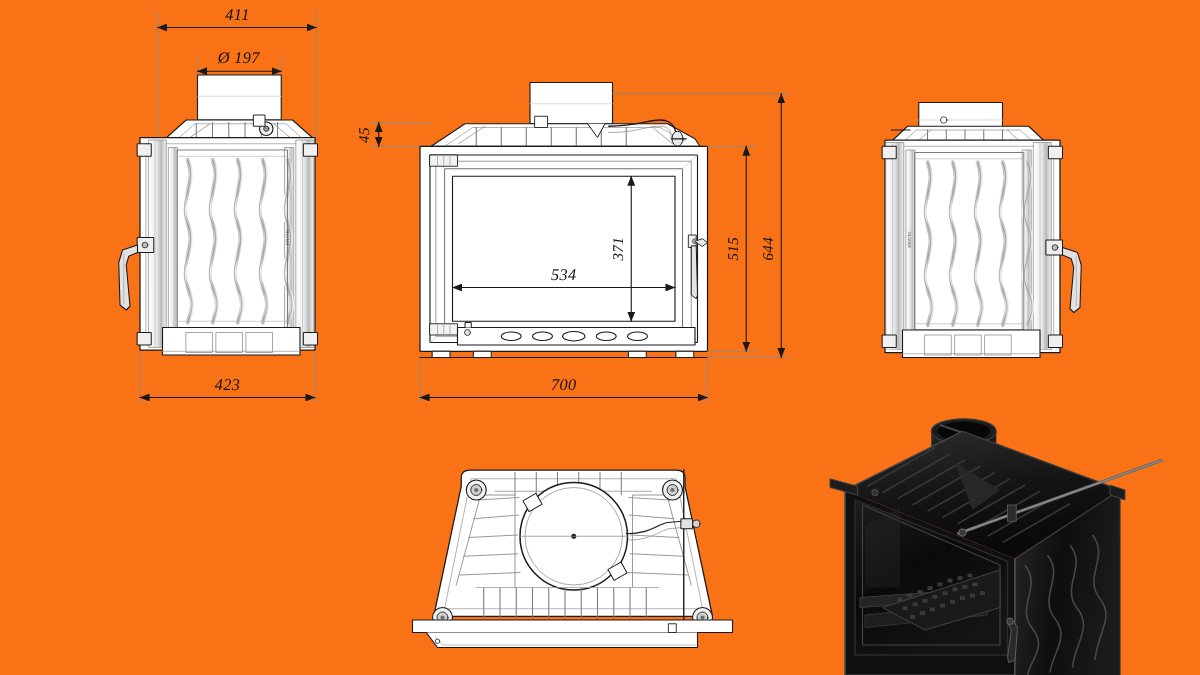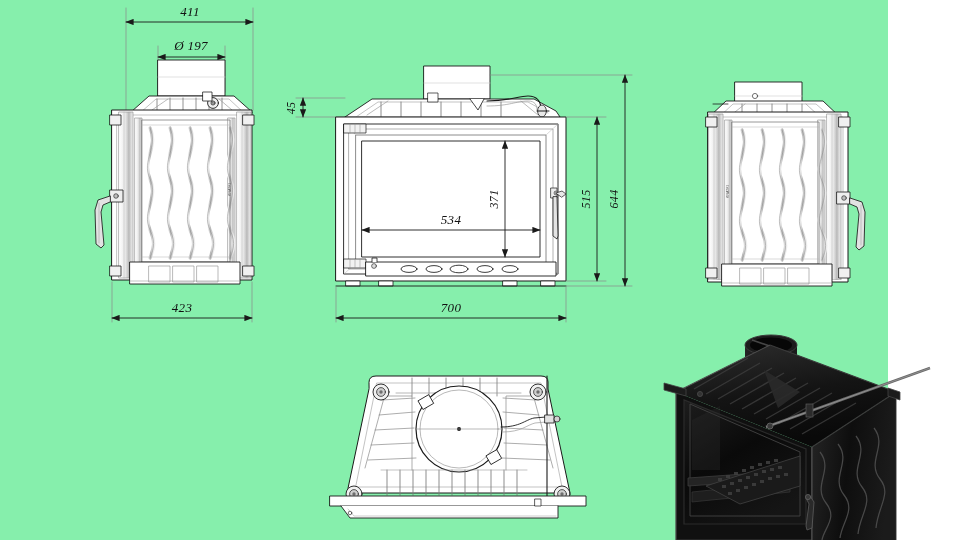--- a/index.html
+++ b/index.html
@@ -1,18 +1,18 @@
 <!DOCTYPE html>
 <html><head>
 <meta charset="utf-8">
 <style>
   html,body{margin:0;padding:0;background:#ffffff;}
   body{width:960px;height:540px;overflow:hidden;
        font-family:"Liberation Serif",serif;}
-  #stage{position:relative;width:888px;height:540px;background:#86efac;}
+  #stage{position:relative;width:960px;height:540px;background:#f97316;}
   svg.sheet{position:absolute;left:0;top:0;width:960px;height:540px;}
   .dimtxt{font-family:"Liberation Serif",serif;font-style:italic;
           font-size:13px;fill:#111;letter-spacing:.3px;}
   .dimtxt.sm{font-size:12px;}
 </style>
 </head>
 <body>
 
 <div id="stage">
 <svg class="sheet" viewBox="0 0 960 540">

